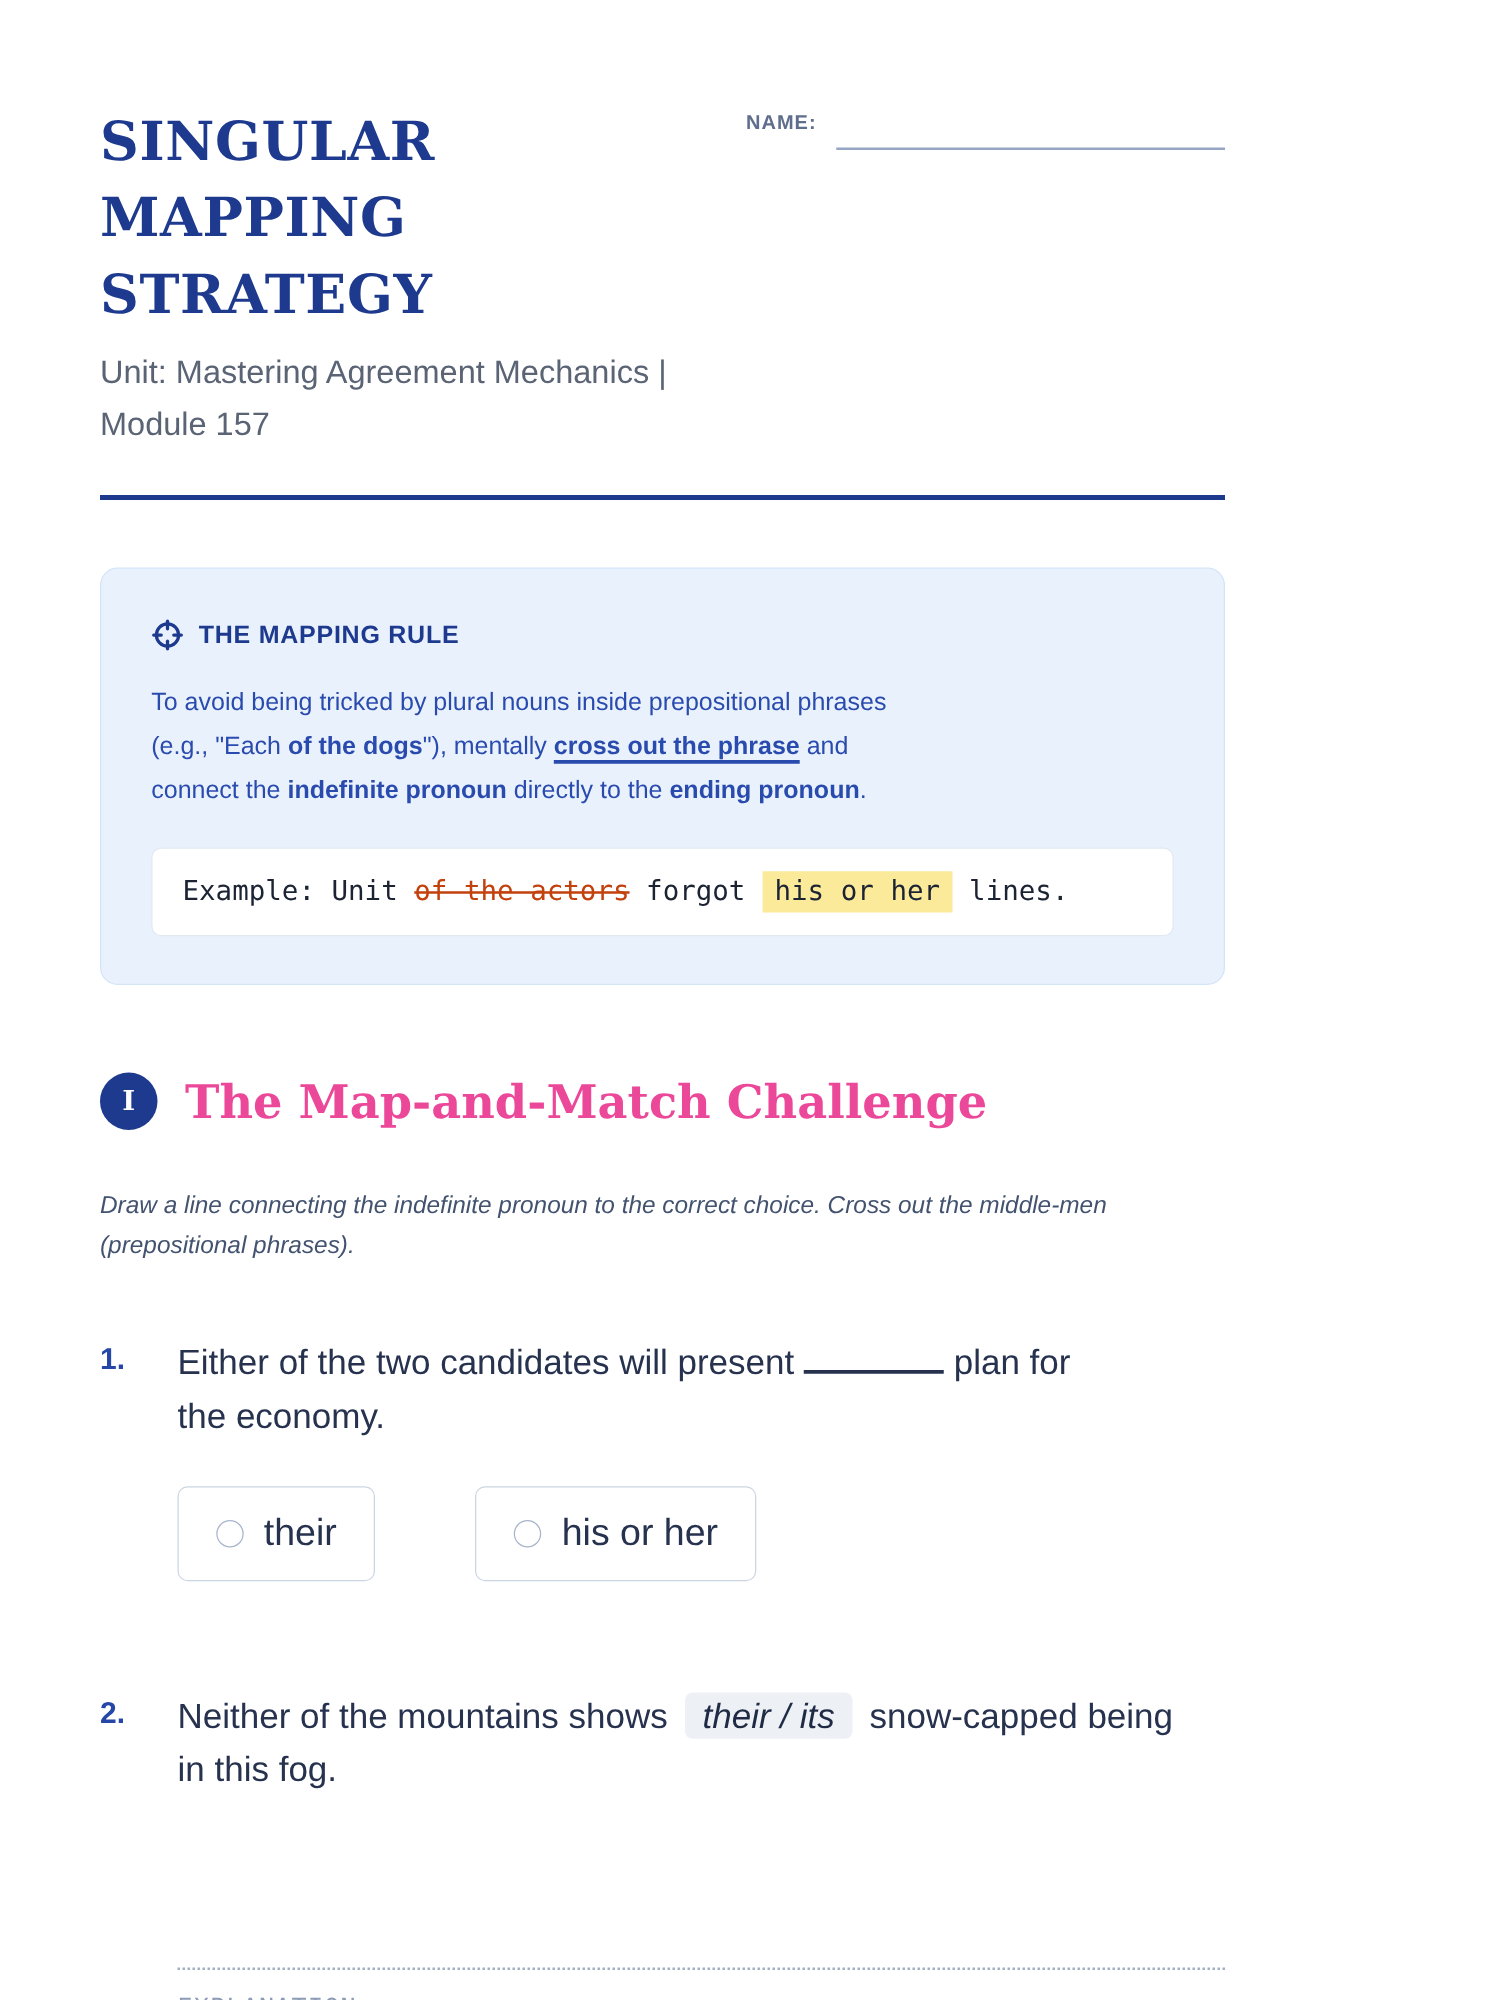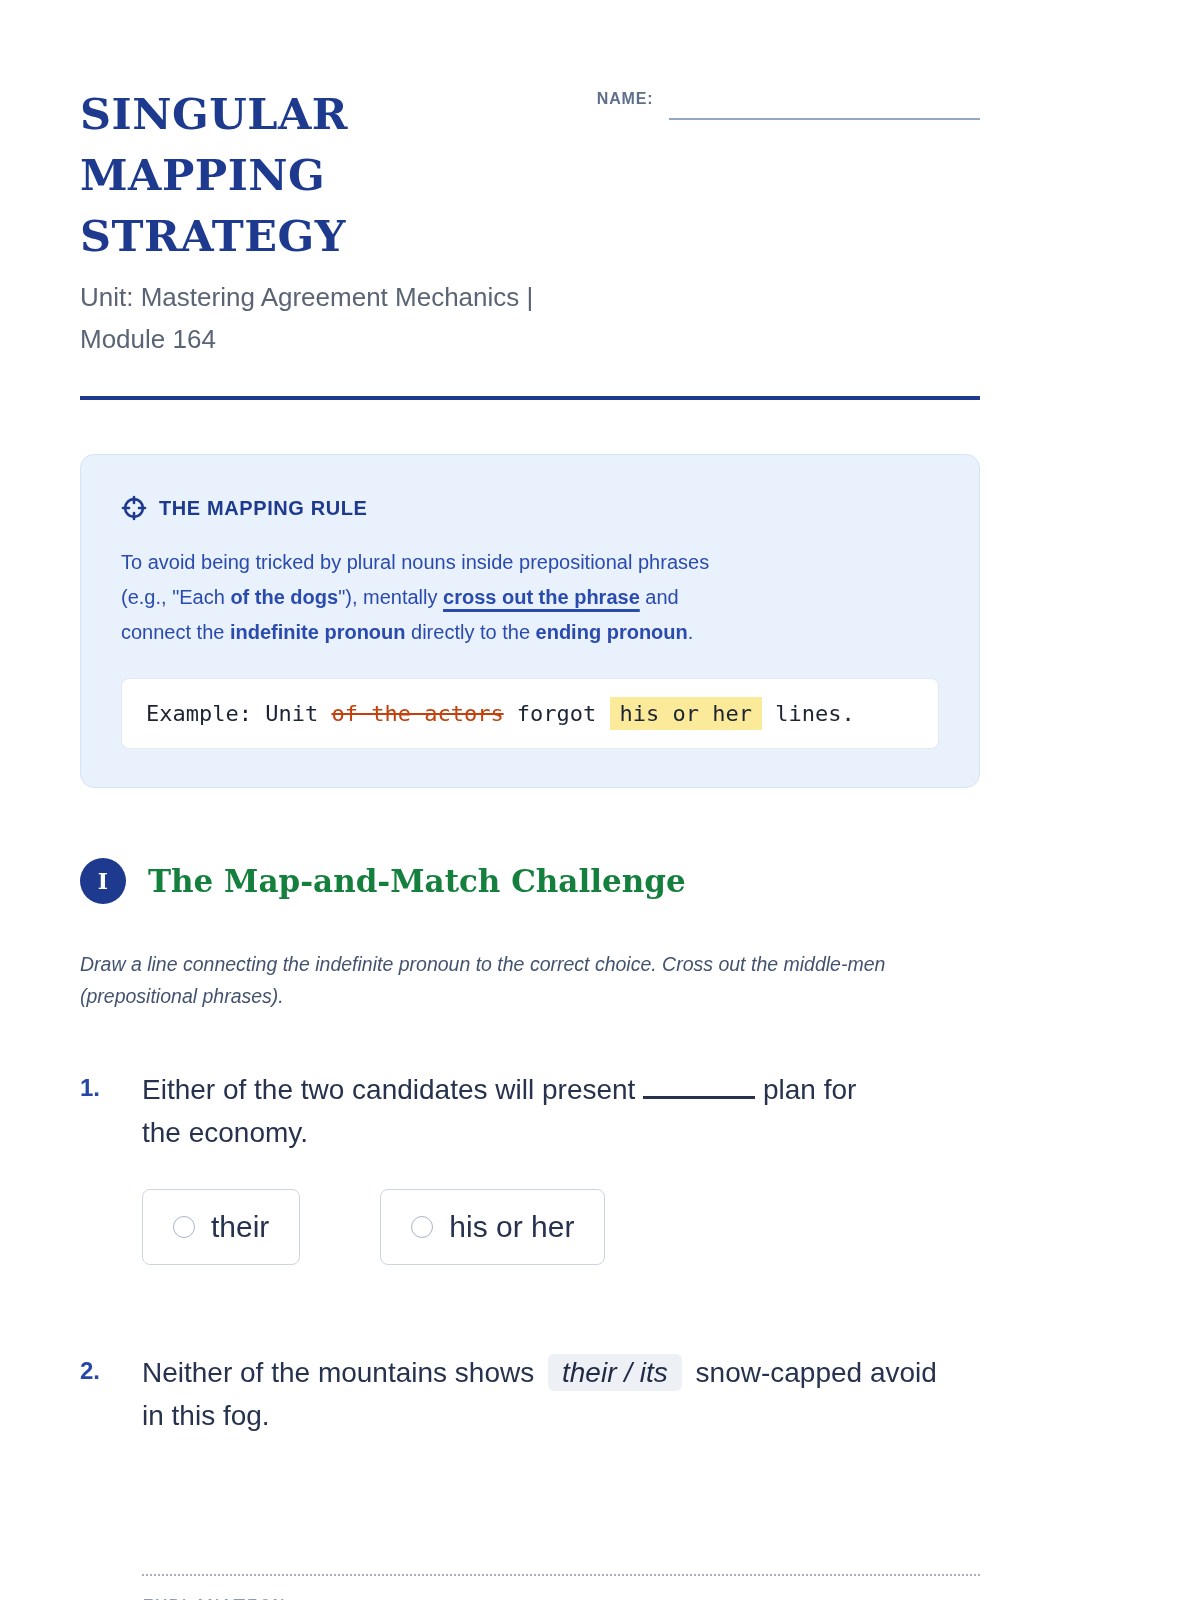--- a/index.html
+++ b/index.html
@@ -37,21 +37,21 @@
   .example-box .strike { color:#c2410c; text-decoration:line-through;
     text-decoration-thickness:2px; }
   .example-box .hl { background:#fbea9a; padding:4px 10px; }
 
   
   .section-row { margin-top:70px; display:flex; align-items:center; gap:22px; }
   .section-badge { width:46px; height:46px; border-radius:50%; background:#1e3a8f;
     color:#ffffff; display:flex; align-items:center; justify-content:center;
     font-family:"DejaVu Serif", serif; font-size:22px; font-weight:700; }
   .section-heading { font-family:"DejaVu Serif", serif; font-weight:700;
-    font-size:31px; color:#15803d; }
+    font-size:37px; color:#ec4899; }
   .instructions { margin-top:44px; font-size:19.5px; font-style:italic;
     line-height:1.65; color:#43536f; }
 
   
   .question { display:flex; margin-top:56px; }
   .q2 { margin-top:86px; }
   .q-num { width:62px; flex:0 0 62px; font-size:24px; font-weight:700;
     color:#2547a8; padding-top:6px; }
   .q-text { font-size:28px; line-height:1.55; color:#26324e; }
   .q-text .blank { display:inline-block; width:112px;
@@ -76,21 +76,21 @@
     height:18px; margin-bottom:-4px; }
 </style>
 </head>
 <body>
 
 <div class="page">
 
   <div class="header">
     <div class="title-block">
       <h1 class="page-title"><span>SINGULAR MAPPING</span><br><span>STRATEGY</span></h1>
-      <div class="subtitle"><span>Unit: Mastering Agreement Mechanics |</span><br><span>Module 164</span></div>
+      <div class="subtitle"><span>Unit: Mastering Agreement Mechanics |</span><br><span>Module 157</span></div>
     </div>
     <div class="name-block">
       <span class="name-label">NAME:</span>
       <span class="name-line"></span>
     </div>
   </div>
 
   <hr class="title-divider">
 
   <div class="rule-card">
@@ -128,21 +128,21 @@
       <span class="option-label">their</span>
     </div>
     <div class="option-box">
       <span class="radio"></span>
       <span class="option-label">his or her</span>
     </div>
   </div>
 
   <div class="question q2">
     <div class="q-num">2.</div>
-    <div class="q-text"><span>Neither of the mountains shows </span><span class="chip">their / its</span><span> snow-capped avoid</span><br><span>in this fog.</span></div>
+    <div class="q-text"><span>Neither of the mountains shows </span><span class="chip">their / its</span><span> snow-capped being</span><br><span>in this fog.</span></div>
   </div>
 
   <div class="footer">
     <hr class="explanation-divider">
     <div class="explanation-row">
       <span class="explanation-label">EXPLANATION:</span>
       <span class="explanation-line"></span>
     </div>
   </div>
 

